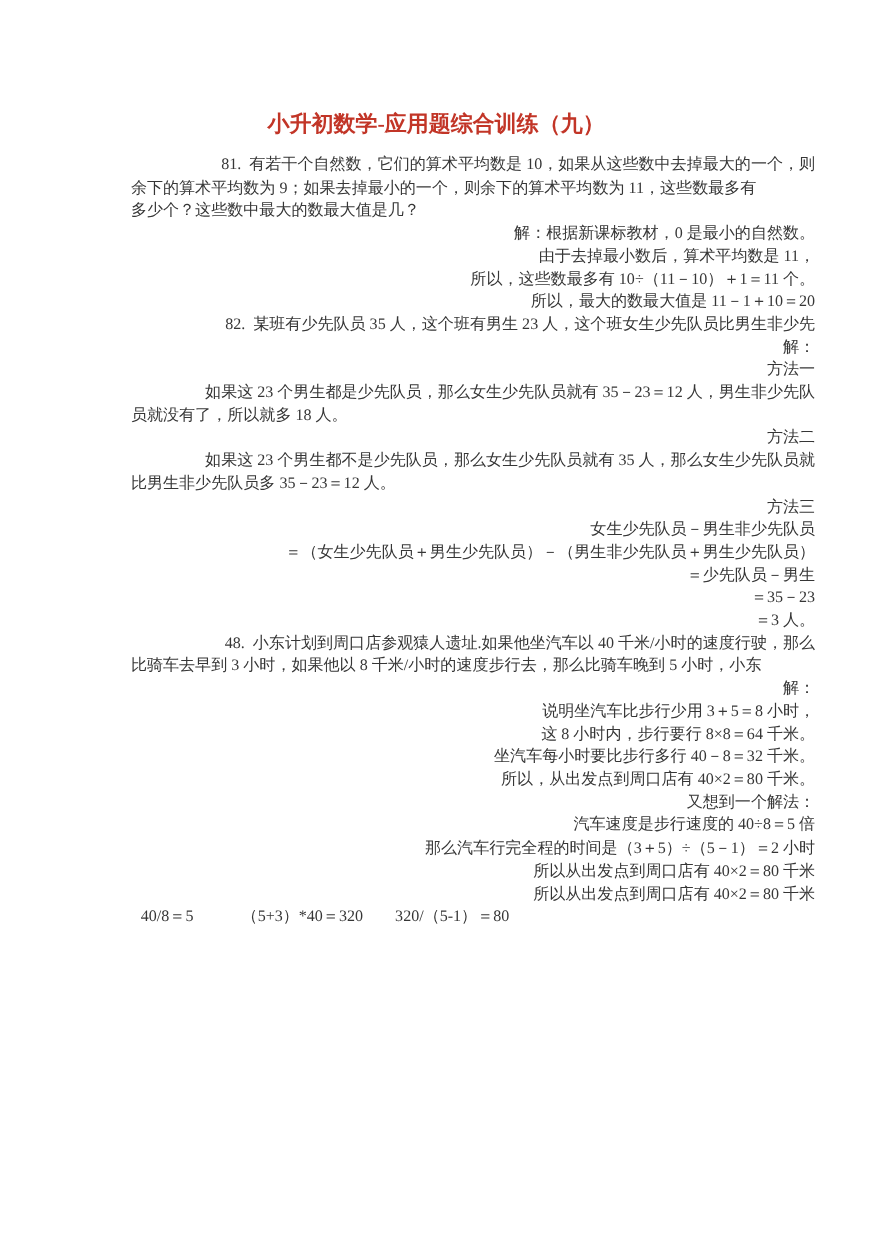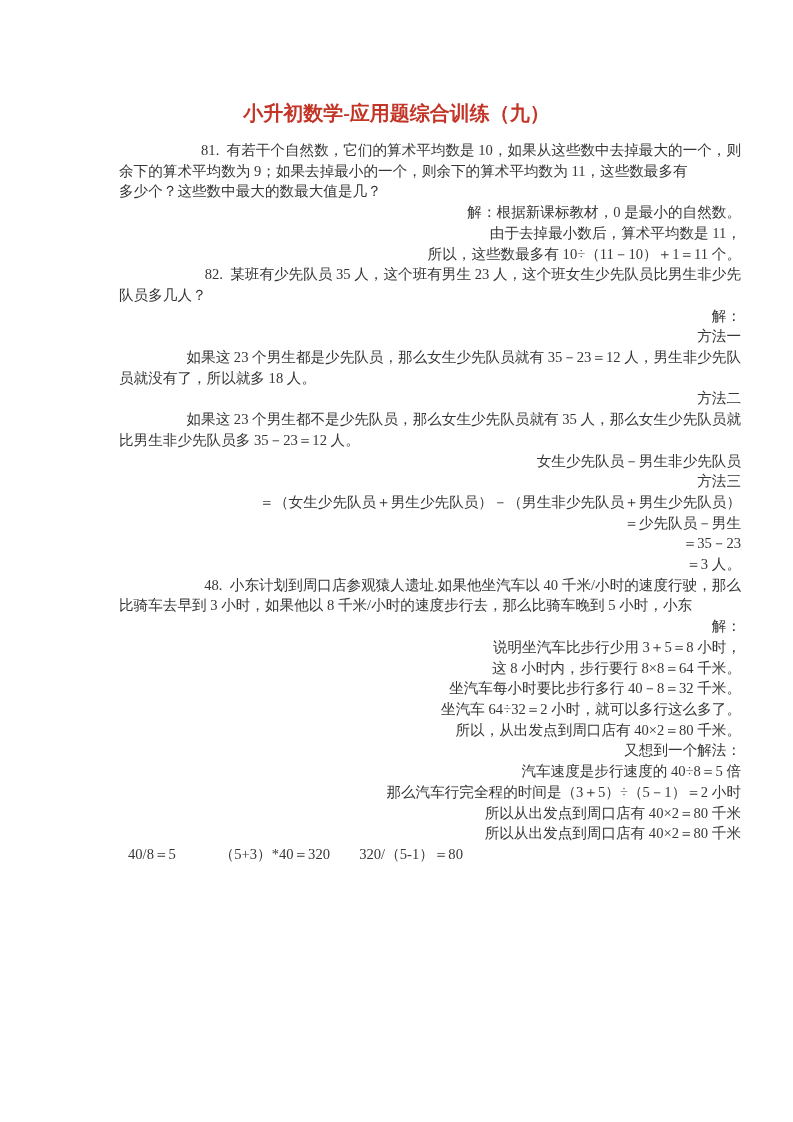--- a/index.html
+++ b/index.html
@@ -46,46 +46,45 @@
 <div class="page">
   <h1 class="title" style="color: rgb(194, 53, 39);">小升初数学-应用题综合训练（九）</h1>
   <div class="content" id="content" style="color: rgb(54, 54, 54);">
       <div>
         <div class="line ind2">81.  有若干个自然数，它们的算术平均数是 10，如果从这些数中去掉最大的一个，则</div>
         <div class="line">余下的算术平均数为 9；如果去掉最小的一个，则余下的算术平均数为 11，这些数最多有</div>
         <div class="line">多少个？这些数中最大的数最大值是几？</div>
         <div class="line ind2">解：根据新课标教材，0 是最小的自然数。</div>
         <div class="line ind2">由于去掉最小数后，算术平均数是 11，</div>
         <div class="line ind2">所以，这些数最多有 10÷（11－10）＋1＝11 个。</div>
+        <div class="line ind2">所以，最大的数最大值是 11－1＋10＝20</div>
       </div>
       <div>
         <div class="line ind2">82.  某班有少先队员 35 人，这个班有男生 23 人，这个班女生少先队员比男生非少先</div>
-        <div class="line">队员多几人？</div>
         <div class="line ind2">解：</div>
         <div class="line ind2">方法一</div>
         <div class="line ind2">如果这 23 个男生都是少先队员，那么女生少先队员就有 35－23＝12 人，男生非少先队</div>
         <div class="line">员就没有了，所以就多 18 人。</div>
         <div class="line ind2">方法二</div>
         <div class="line ind2">如果这 23 个男生都不是少先队员，那么女生少先队员就有 35 人，那么女生少先队员就</div>
         <div class="line">比男生非少先队员多 35－23＝12 人。</div>
+        <div class="line ind2">方法三</div>
         <div class="line ind2">女生少先队员－男生非少先队员</div>
-        <div class="line ind2">方法三</div>
         <div class="line ind2">＝（女生少先队员＋男生少先队员）－（男生非少先队员＋男生少先队员）</div>
         <div class="line ind2">＝少先队员－男生</div>
         <div class="line ind2">＝35－23</div>
         <div class="line ind2">＝3 人。</div>
       </div>
       <div>
         <div class="line ind2">48.  小东计划到周口店参观猿人遗址.如果他坐汽车以 40 千米/小时的速度行驶，那么</div>
         <div class="line">比骑车去早到 3 小时，如果他以 8 千米/小时的速度步行去，那么比骑车晚到 5 小时，小东</div>
         <div class="line ind2">解：</div>
         <div class="line ind2">说明坐汽车比步行少用 3＋5＝8 小时，</div>
         <div class="line ind2">这 8 小时内，步行要行 8×8＝64 千米。</div>
         <div class="line ind2">坐汽车每小时要比步行多行 40－8＝32 千米。</div>
-        <div class="line ind2">坐汽车 64÷32＝2 小时，就可以多行这么多了。</div>
         <div class="line ind2">所以，从出发点到周口店有 40×2＝80 千米。</div>
         <div class="line ind2">又想到一个解法：</div>
         <div class="line ind2">汽车速度是步行速度的 40÷8＝5 倍</div>
         <div class="line ind2">那么汽车行完全程的时间是（3＋5）÷（5－1）＝2 小时</div>
         <div class="line ind2">所以从出发点到周口店有 40×2＝80 千米</div>
         <div class="line ind2">所以从出发点到周口店有 40×2＝80 千米</div>
         <div class="line ind1">40/8＝5　　　（5+3）*40＝320　　320/（5-1）＝80</div>
       </div>
     </div>
 </div>

